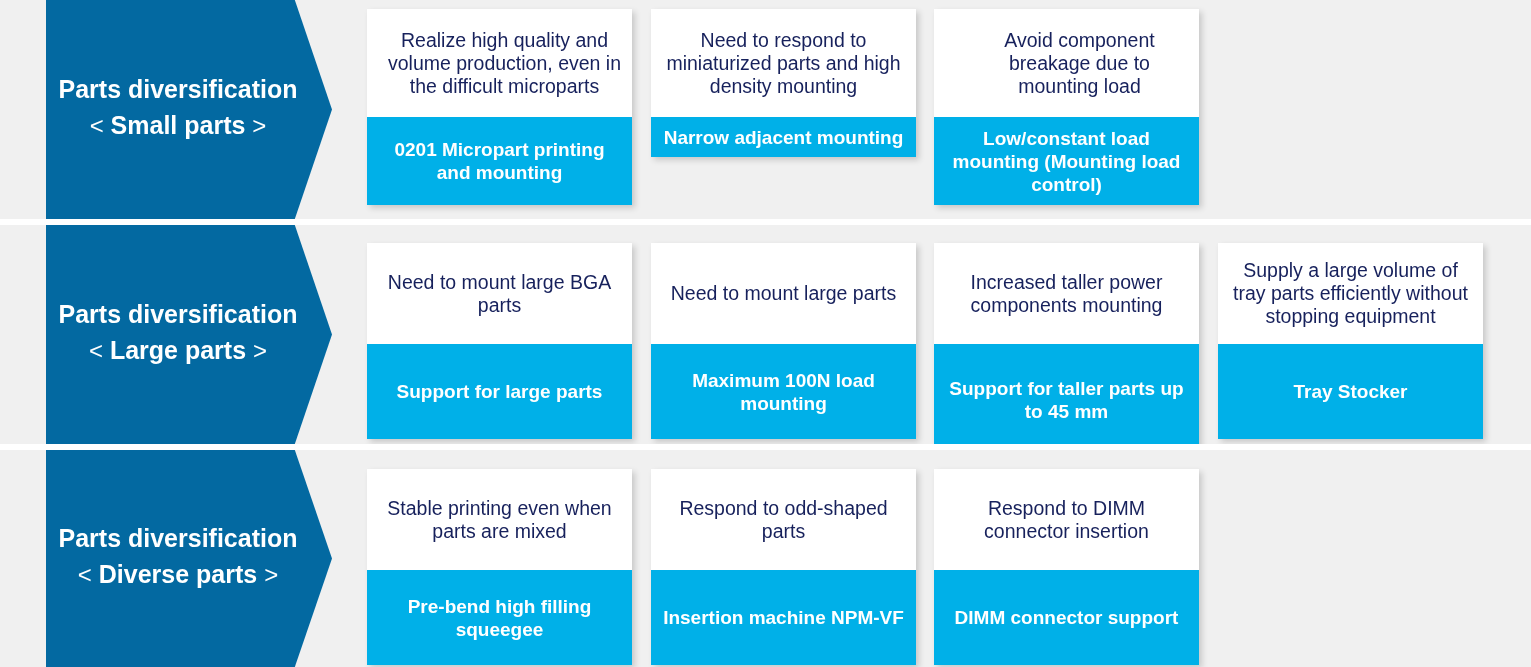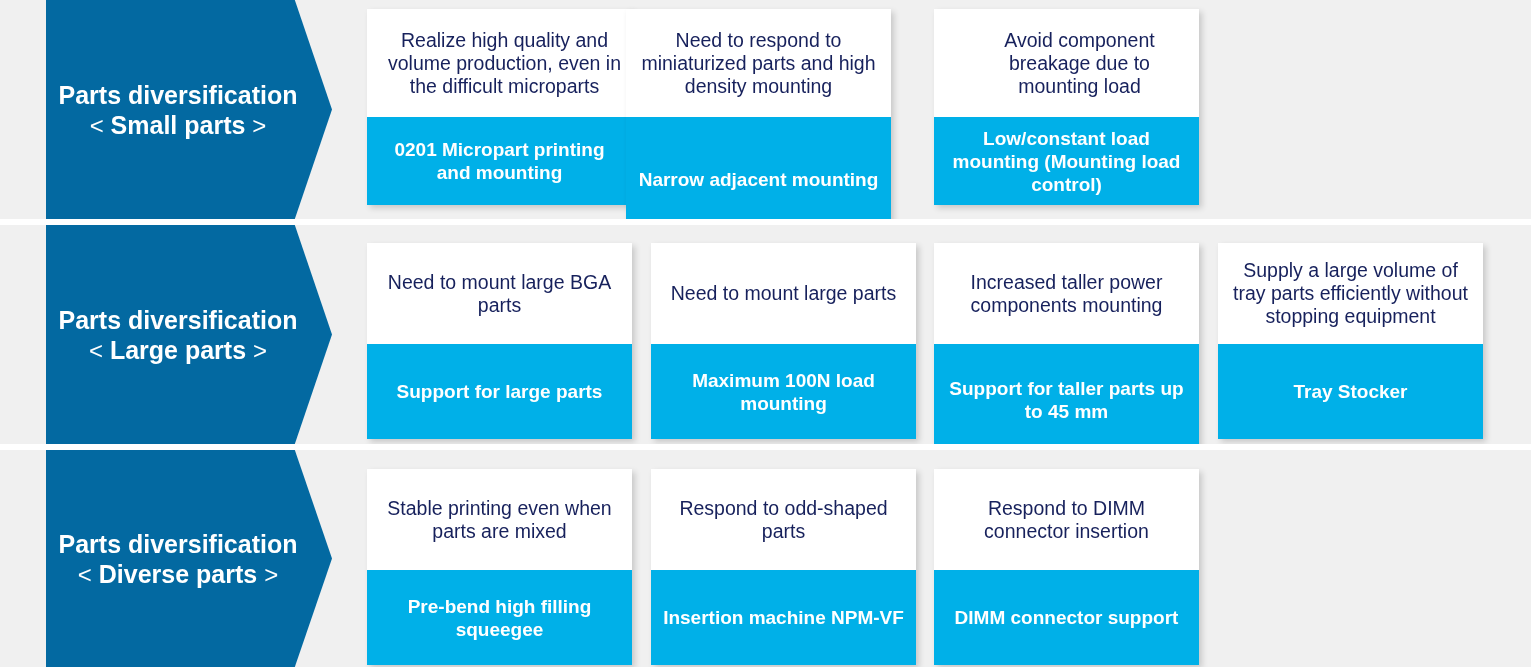--- a/index.html
+++ b/index.html
@@ -54,21 +54,21 @@
     font-size: 25px;
     font-weight: bold;
     line-height: 32px;
     letter-spacing: 0px;
     white-space: nowrap;
     padding-right: 22px;
   }
   .banner-line2 {
     font-size: 25px;
     font-weight: bold;
-    line-height: 28px;
+    line-height: 40px;
     white-space: nowrap;
     padding-right: 22px;
   }
   .banner-line2 .brk {
     font-weight: normal;
     font-size: 24px;
   }
 
   
   .card {
@@ -116,21 +116,21 @@
     <div class="banner" style="top:0px;height:219px;">
       <div class="banner-line1">Parts diversification</div>
       <div class="banner-line2"><span class="brk">&lt;</span>&nbsp;<span>Small parts</span>&nbsp;<span class="brk">&gt;</span></div>
     </div>
 
     <div class="card" style="left:367px;top:9px;height:196px;">
       <div class="card-top" style="height:108px;padding-left:20px;">Realize high quality and volume production, even in the difficult microparts</div>
       <div class="card-bottom">0201 Micropart printing and mounting</div>
     </div>
 
-    <div class="card" style="left:626px;top:9px;height:233px;">
+    <div class="card" style="left:651px;top:9px;height:148px;">
       <div class="card-top" style="height:108px;">Need to respond to miniaturized parts and high density mounting</div>
       <div class="card-bottom">Narrow adjacent mounting</div>
     </div>
 
     <div class="card" style="left:934px;top:9px;height:196px;">
       <div class="card-top" style="height:108px;padding-left:36px;">Avoid component breakage due to mounting load</div>
       <div class="card-bottom">Low/constant load mounting (Mounting load control)</div>
     </div>
   </div>
 

